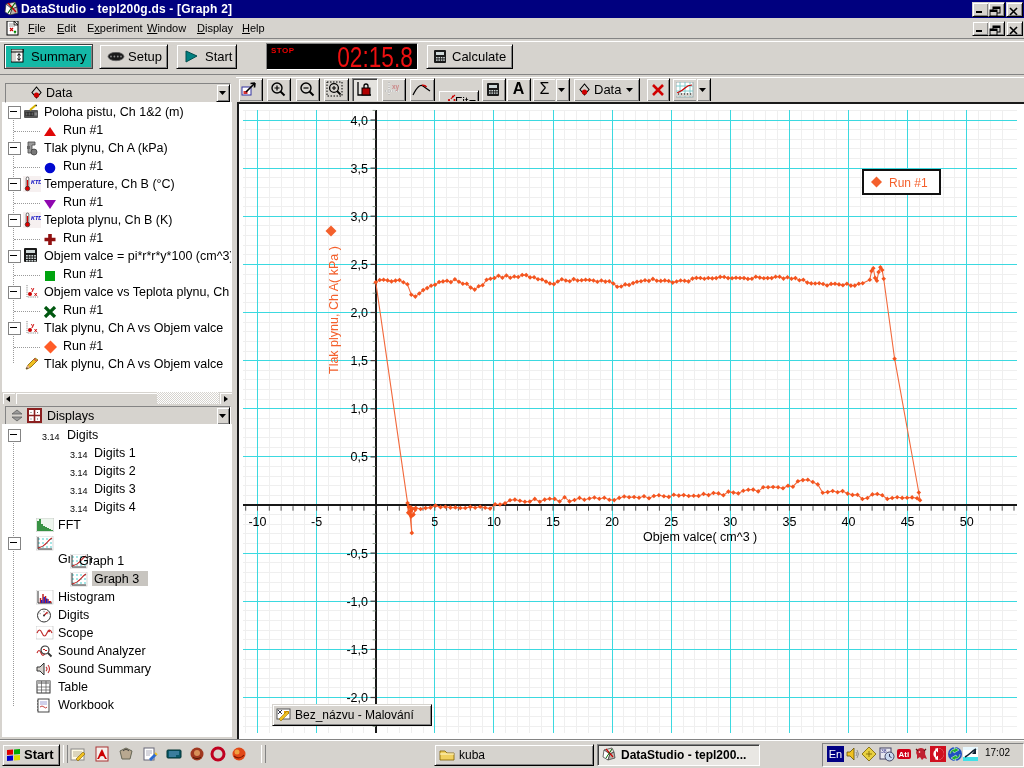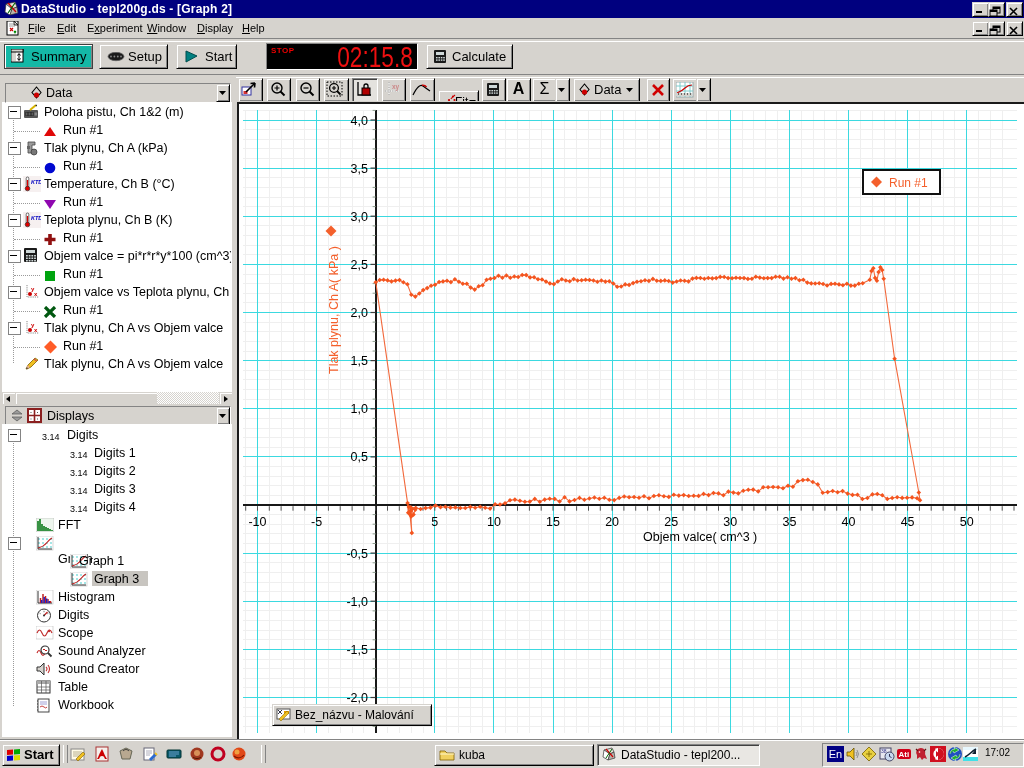--- a/index.html
+++ b/index.html
@@ -514,21 +514,21 @@
       <path d="M1 9 Q3 4 5 9 T9 9" fill="none" stroke="#c02020" stroke-width="1.1"></path>
       <circle cx="9" cy="6" r="4" fill="#fff" fill-opacity="0.6" stroke="#333" stroke-width="1.2"></circle>
       <path d="M12 9l3.5 3.5" stroke="#333" stroke-width="1.8"></path>
       <path d="M7 6 Q8 4 9 6 T11 6" fill="none" stroke="#c02020" stroke-width="1"></path>
     </svg></div>
 <div class="ab tx" style="left:58px;top:644px;font-size:12.5px">Sound Analyzer</div>
 <div class="ab" style="left:36px;top:662px"><svg width="18" height="15">
       <polygon points="1,5 4,5 8,1 8,13 4,9 1,9" fill="#d6d3ce" stroke="#333" stroke-width="1"></polygon>
       <path d="M10 5 Q12 7 10 9 M12 3 Q15 7 12 11" fill="none" stroke="#c03030" stroke-width="1.1"></path>
     </svg></div>
-<div class="ab tx" style="left:58px;top:662px;font-size:12.5px">Sound Creator</div>
+<div class="ab tx" style="left:58px;top:662px;font-size:12.5px">Sound Summary</div>
 <div class="ab" style="left:36px;top:680px"><svg width="16" height="15">
       <rect x="1" y="1" width="13" height="12" fill="#fff" stroke="#333" stroke-width="1"></rect>
       <rect x="1" y="1" width="13" height="3" fill="#aaa"></rect>
       <path d="M1 7h13M1 10h13M5.5 1v12M10 1v12" stroke="#555" stroke-width="0.7"></path>
     </svg></div>
 <div class="ab tx" style="left:58px;top:680px;font-size:12.5px">Table</div>
 <div class="ab" style="left:36px;top:698px"><svg width="16" height="15">
       <rect x="2" y="1" width="11" height="13" fill="#fff" stroke="#333" stroke-width="0.9"></rect>
       <path d="M4 4h7M4 6h7" stroke="#88c" stroke-width="0.8"></path>
       <path d="M4 9 Q6 7 8 9 T11 9" stroke="#c03030" stroke-width="0.9" fill="none"></path>
@@ -662,21 +662,21 @@
  <span class="ab tx" style="left:24px;top:3px;font-size:12px">kuba</span>
   </div>
 <div class="ab pressed" style="left:597px;top:744px;width:161px;height:20px;background:#e9e7e3">
  <svg class="ab" style="left:4px;top:2px" width="16" height="16">
       <polygon points="2,3 10,1 12,5 8,7" fill="#e8e4dc" stroke="#333" stroke-width="0.7"></polygon>
       <polygon points="2,3 8,7 6,13 1,10" fill="#fff" stroke="#333" stroke-width="0.7"></polygon>
       <polygon points="8,7 12,5 13,11 6,13" fill="#b8b4ac" stroke="#333" stroke-width="0.7"></polygon>
       <line x1="4" y1="2" x2="11" y2="10" stroke="#c00" stroke-width="1.2"></line>
       <line x1="10" y1="2" x2="4" y2="11" stroke="#060" stroke-width="1"></line>
     </svg>
- <span class="ab tx" style="left:23px;top:3px;font-size:12px;font-weight:normal">DataStudio - tepl200...</span>
+ <span class="ab tx" style="left:23px;top:3px;font-size:12px;font-weight:bold">DataStudio - tepl200...</span>
   </div>
 <div class="ab sunk" style="left:822px;top:743px;width:200px;height:22px"></div>
 <div class="ab" style="left:827px;top:746px;width:17px;height:16px;background:#000084;color:#fff;font-size:11px;text-align:center;line-height:16px">En</div>
 <div class="ab" style="left:845px;top:746px;width:16px;height:16px"><svg width="16" height="16">
       <polygon points="2,6 5,6 9,2 9,14 5,10 2,10" fill="#f0c020" stroke="#665200" stroke-width="0.8"></polygon>
       <path d="M11 6q2 2 0 4M12 4q3 4 0 8" stroke="#888" fill="none" stroke-width="0.9"></path>
     </svg></div>
 <div class="ab" style="left:861px;top:746px;width:16px;height:16px"><svg width="16" height="16">
       <polygon points="8,1 15,8 8,15 1,8" fill="#e8d040" stroke="#776000" stroke-width="0.8"></polygon>
       <path d="M5 8h6M8 5v6" stroke="#776000" stroke-width="0.8"></path>

